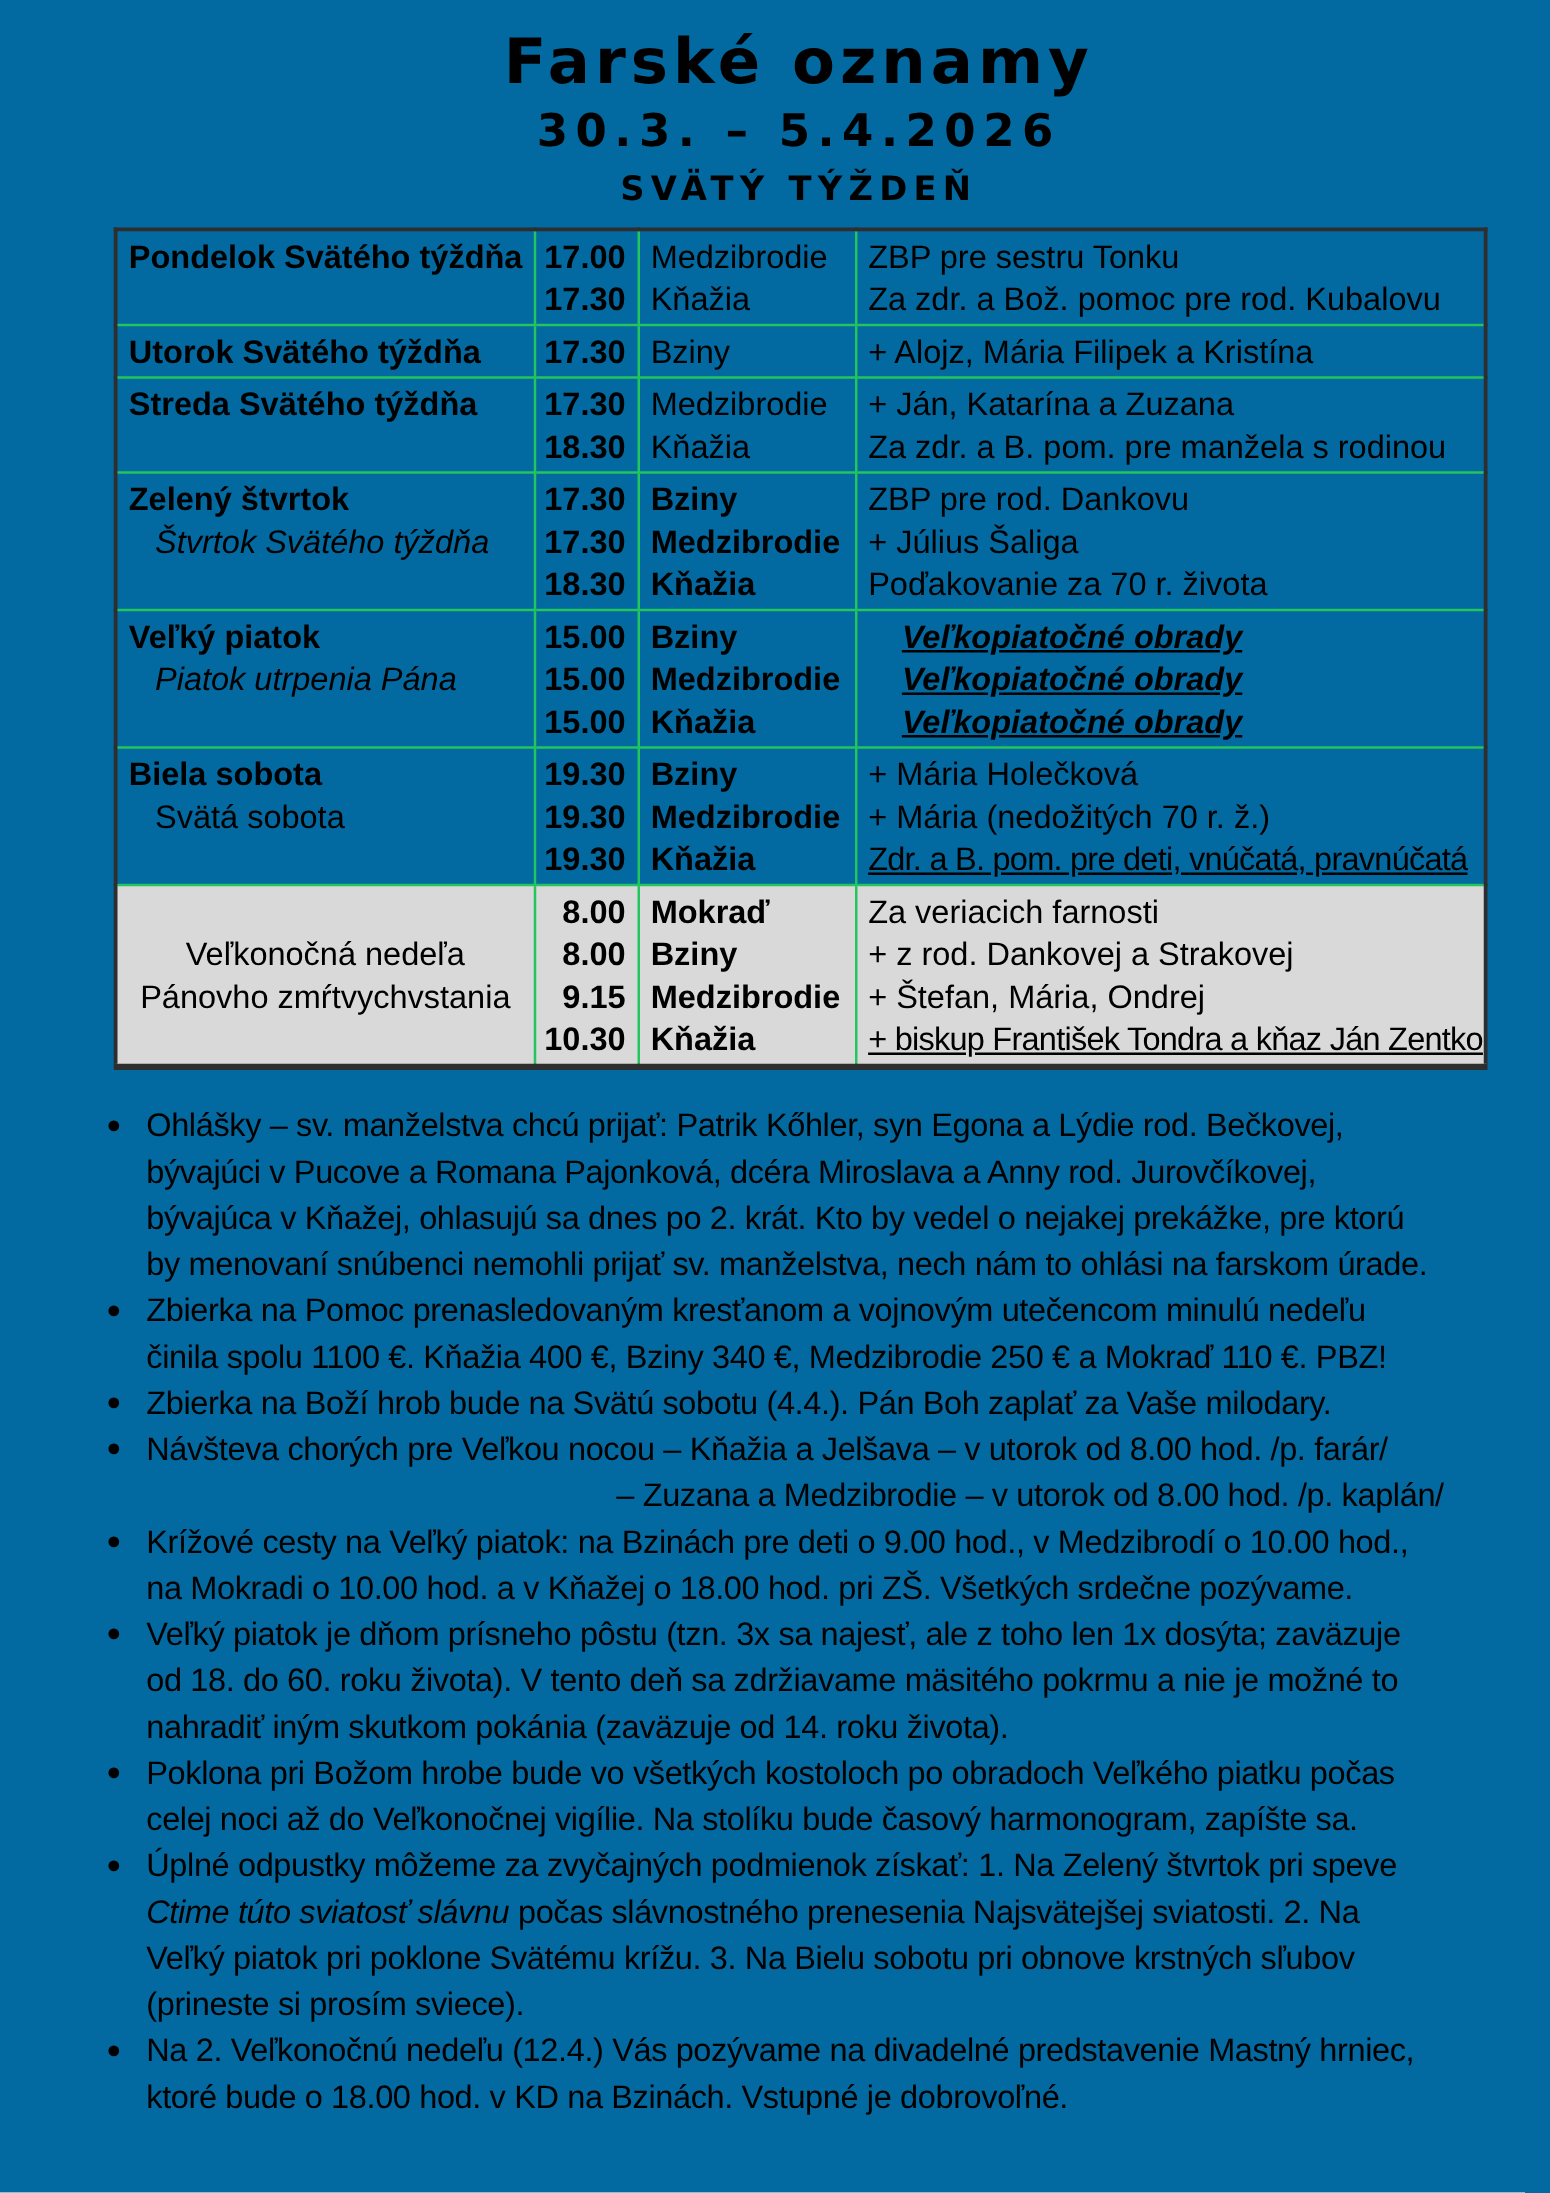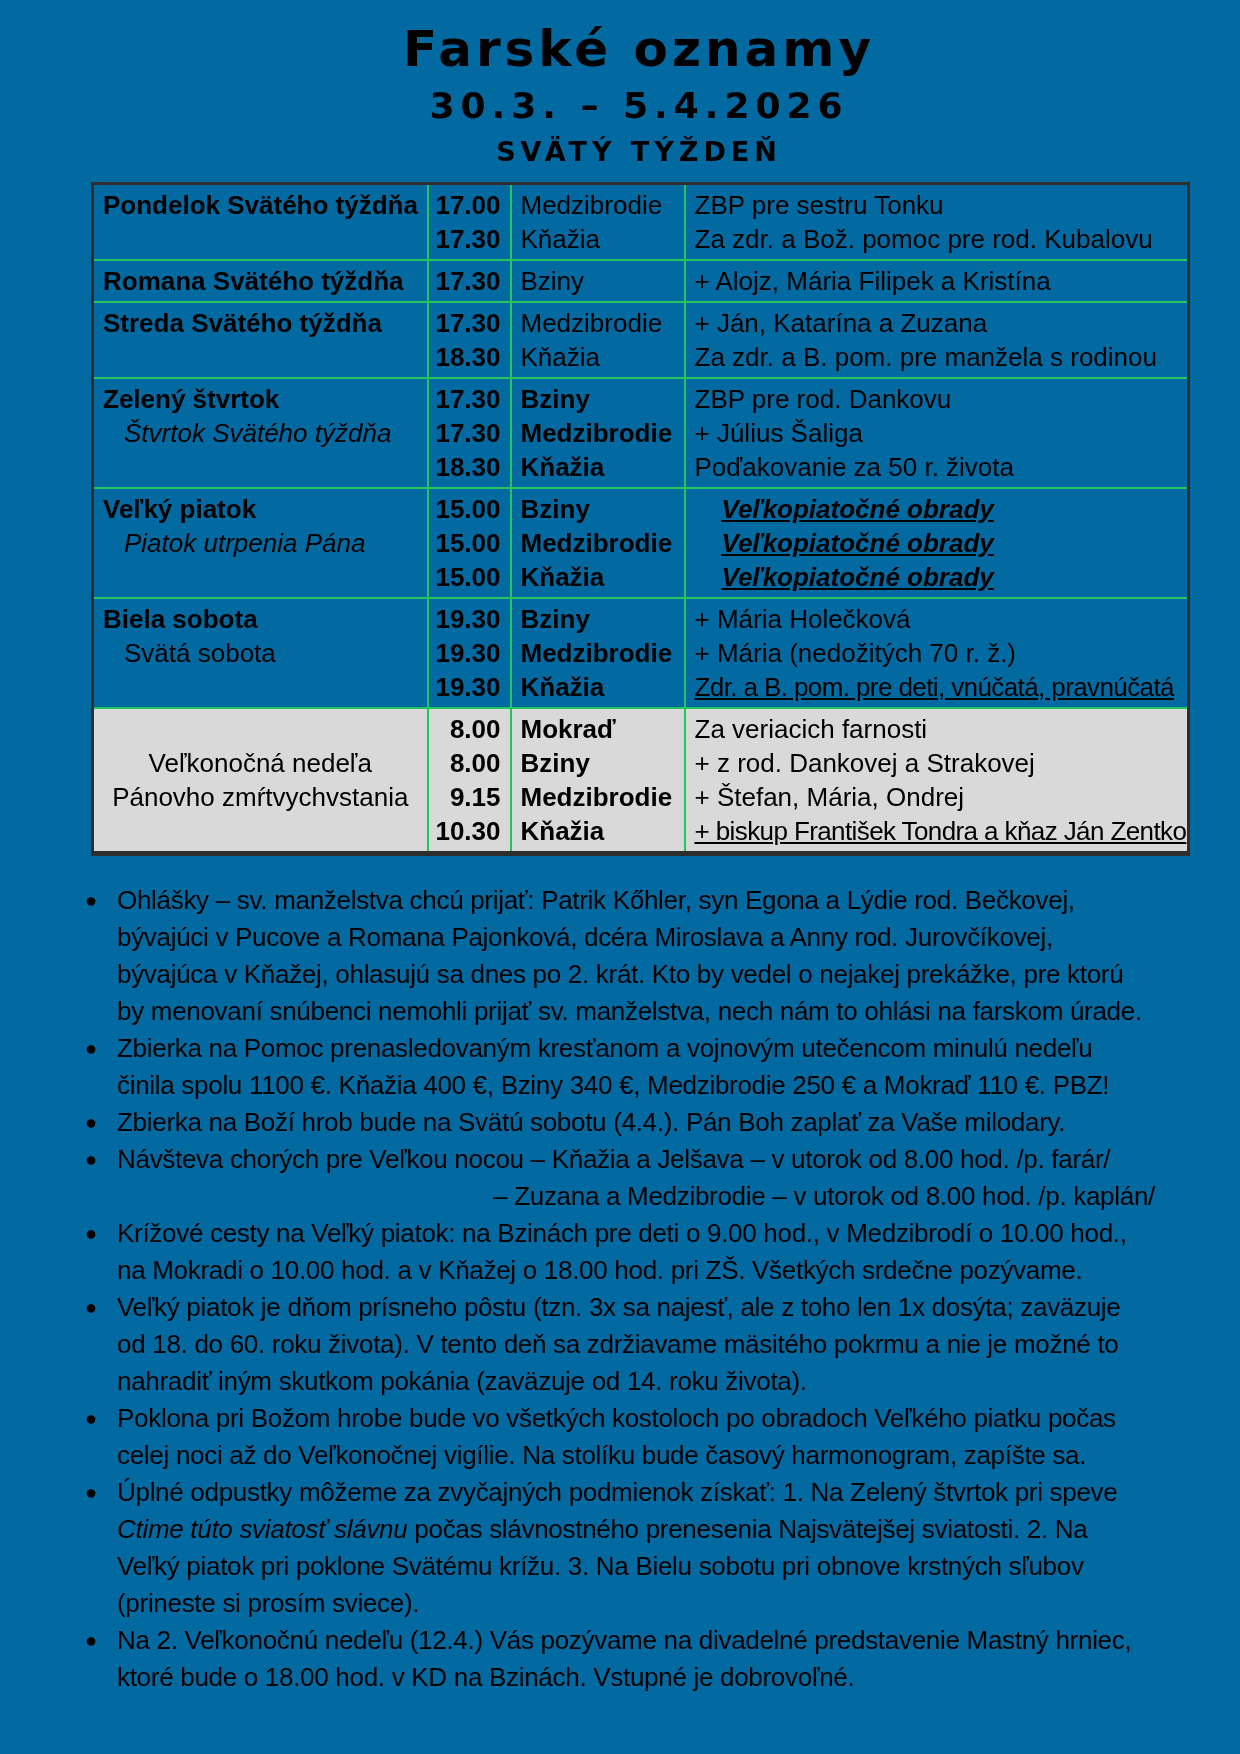--- a/index.html
+++ b/index.html
@@ -76,21 +76,21 @@
           <div class="ln">Medzibrodie</div>
           <div class="ln">Kňažia</div>
         </td>
         <td class="int">
           <div class="ln">ZBP pre sestru Tonku</div>
           <div class="ln">Za zdr. a Bož. pomoc pre rod. Kubalovu</div>
         </td>
       </tr>
       <tr>
         <td class="day">
-          <div class="ln">Romana Svätého týždňa</div>
+          <div class="ln">Utorok Svätého týždňa</div>
         </td>
         <td class="time">
           <div class="ln">17.30</div>
         </td>
         <td class="place">
           <div class="ln">Bziny</div>
         </td>
         <td class="int">
           <div class="ln">+ Alojz, Mária Filipek a Kristína</div>
         </td>
@@ -123,21 +123,21 @@
           <div class="ln">18.30</div>
         </td>
         <td class="place">
           <div class="ln pb">Bziny</div>
           <div class="ln pb">Medzibrodie</div>
           <div class="ln pb">Kňažia</div>
         </td>
         <td class="int">
           <div class="ln">ZBP pre rod. Dankovu</div>
           <div class="ln">+ Július Šaliga</div>
-          <div class="ln">Poďakovanie za 50 r. života</div>
+          <div class="ln">Poďakovanie za 70 r. života</div>
         </td>
       </tr>
       <tr>
         <td class="day">
           <div class="ln">Veľký piatok</div>
           <div class="ln sub it">Piatok utrpenia Pána</div>
         </td>
         <td class="time">
           <div class="ln">15.00</div>
           <div class="ln">15.00</div>

